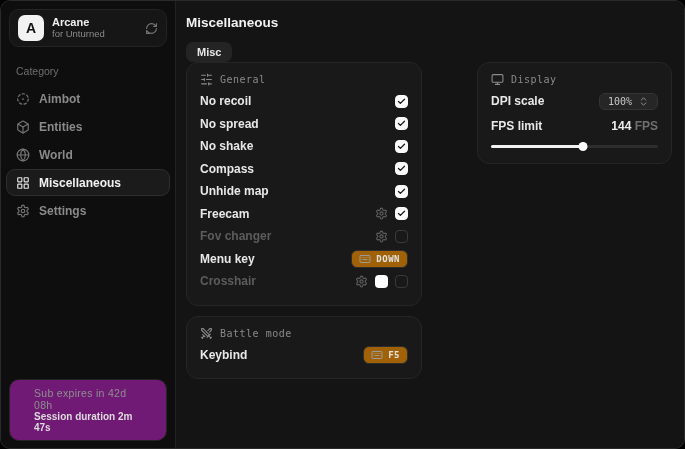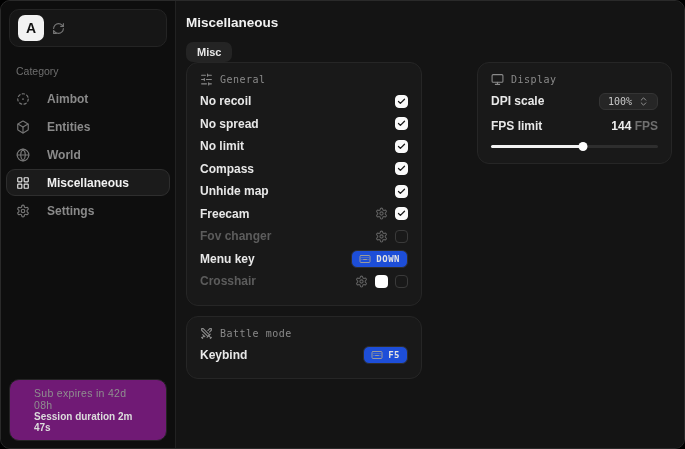--- a/index.html
+++ b/index.html
@@ -25,21 +25,21 @@
   }
   .brand-text { flex:1; line-height:1.15; }
   .brand-name { font-size:11px; font-weight:bold; color:#f0f0f0; }
   .brand-sub { font-size:9.5px; color:#8a8a8a; }
   .icon { display:inline-flex; align-items:center; justify-content:center; }
   .icon svg { display:block; }
   .refresh-btn { color:#777; cursor:pointer; }
   .category-label { font-size:10.5px; color:#6e6e6e; margin:10px 0 8px 15px; }
   .nav { display:flex; flex-direction:column; gap:1px; }
   .nav-item {
-    margin:0 5px; height:27px; display:flex; align-items:center; gap:17px;
+    margin:0 5px; height:27px; display:flex; align-items:center; gap:9px;
     padding:0 9px; border-radius:9px; border:1px solid transparent;
     color:#8a8a8a; font-size:12px; font-weight:600; cursor:pointer;text-align:right;
   }
   .nav-item .icon { color:#767676; }
   .nav-item.selected { background:#1b1b1b; border-color:#2e2e2e; color:#f2f2f2; }
   .nav-item.selected .icon { color:#e6e6e6; }
   .footer-card {
     position:absolute; left:8px; right:8px; bottom:7px; background:#701a75;
     border:1px solid #242424; border-radius:10px; padding:7px 24px;
     font-family:Liberation Sans, sans-serif;
@@ -77,21 +77,21 @@
   .checkbox {
     width:13px; height:13px; border-radius:4px; border:1px solid #3a3a3a;
     background:transparent; display:flex; align-items:center; justify-content:center;
     cursor:pointer;
   }
   .checkbox svg { display:none; }
   .checkbox.checked { background:#fafafa; border-color:#fafafa; }
   .checkbox.checked svg { display:block; }
   .swatch { width:13px; height:13px; border-radius:4px; background:#ffffff; cursor:pointer; }
   .keybind {
-    display:flex; align-items:center; gap:5px; background:#1d4ed8; border:1px solid #2d2d2d;
+    display:flex; align-items:center; gap:5px; background:#a16207; border:1px solid #2d2d2d;
     border-radius:6px; padding:2px 7px; cursor:pointer;
   }
   .keybind .icon { color:#9a9a9a; }
   .keybind-text {
     font-family:"DejaVu Sans Mono", monospace; font-size:9px; font-weight:bold;
     letter-spacing:0.5px; color:#e2e2e2;
   }
   .select-pill {
     display:flex; align-items:center; gap:6px; background:#262626; border:1px solid #343434;
     border-radius:6px; padding:2px 8px; cursor:pointer;
@@ -114,20 +114,24 @@
   }
 </style>
 </head>
 <body>
 
 <div class="window">
 
   <aside class="sidebar">
     <div class="brand-card">
       <div class="avatar">A</div>
+      <div class="brand-text">
+        <div class="brand-name">Arcane</div>
+        <div class="brand-sub">for Unturned</div>
+      </div>
       <span class="icon refresh-btn">
         <svg width="13" height="13" viewBox="0 0 24 24" fill="none" stroke="currentColor" stroke-width="2" stroke-linecap="round" stroke-linejoin="round">
             <path d="M3 12a9 9 0 0 1 9-9 9.75 9.75 0 0 1 6.74 2.74L21 8"></path>
             <path d="M21 3v5h-5"></path>
             <path d="M21 12a9 9 0 0 1-9 9 9.75 9.75 0 0 1-6.74-2.74L3 16"></path>
             <path d="M8 21H3v-5"></path>
           </svg>
       </span>
     </div>
 
@@ -232,21 +236,21 @@
             <span class="row-label">No spread</span>
             <span class="controls">
                 <span class="checkbox checked">
                   <svg width="9" height="9" viewBox="0 0 24 24" fill="none" stroke="#1a1a1a" stroke-width="3.5" stroke-linecap="round" stroke-linejoin="round">
                     <polyline points="20 6 9 17 4 12"></polyline>
                   </svg>
                 </span>
               </span>
           </div>
           <div class="row">
-            <span class="row-label">No limit</span>
+            <span class="row-label">No shake</span>
             <span class="controls">
                 <span class="checkbox checked">
                   <svg width="9" height="9" viewBox="0 0 24 24" fill="none" stroke="#1a1a1a" stroke-width="3.5" stroke-linecap="round" stroke-linejoin="round">
                     <polyline points="20 6 9 17 4 12"></polyline>
                   </svg>
                 </span>
               </span>
           </div>
           <div class="row">
             <span class="row-label">Compass</span>

